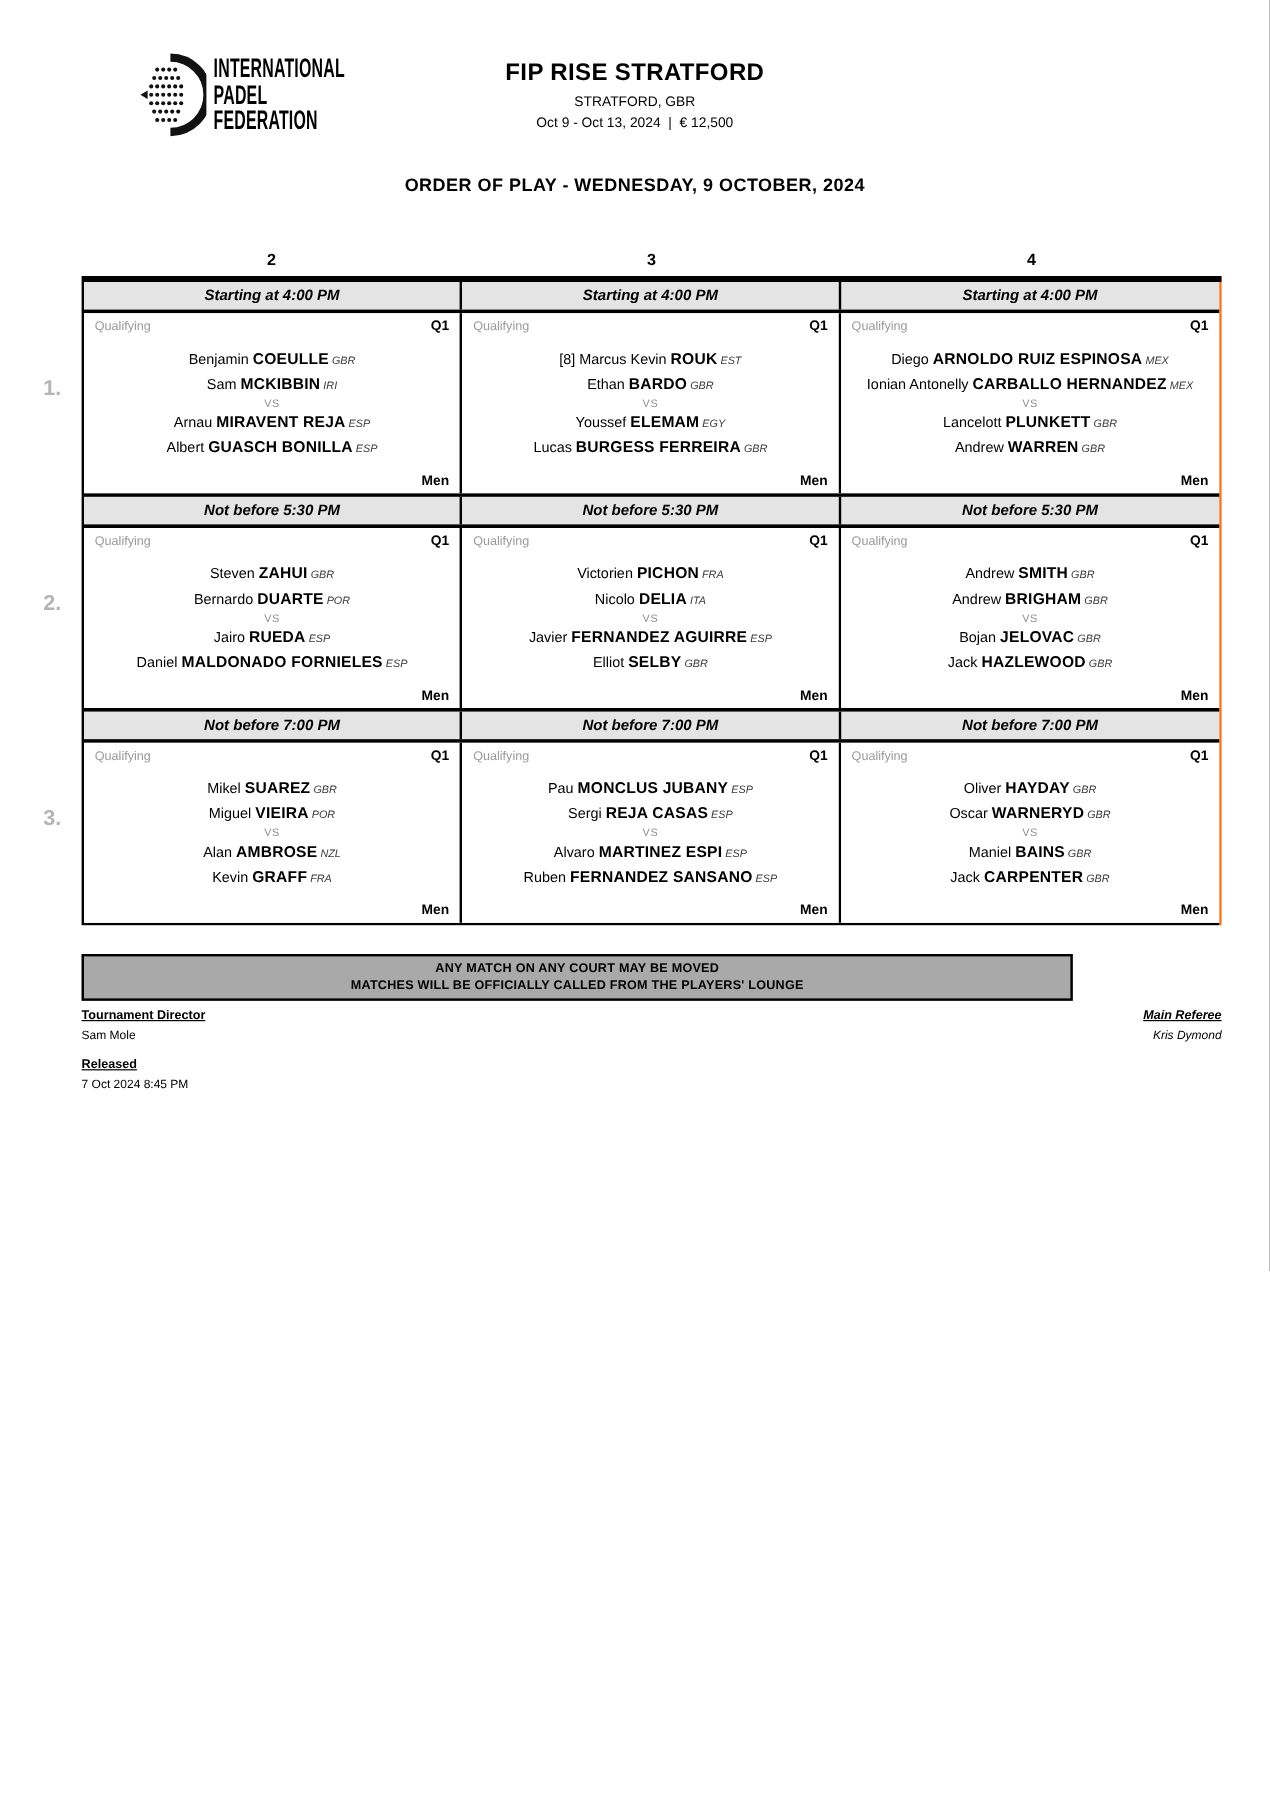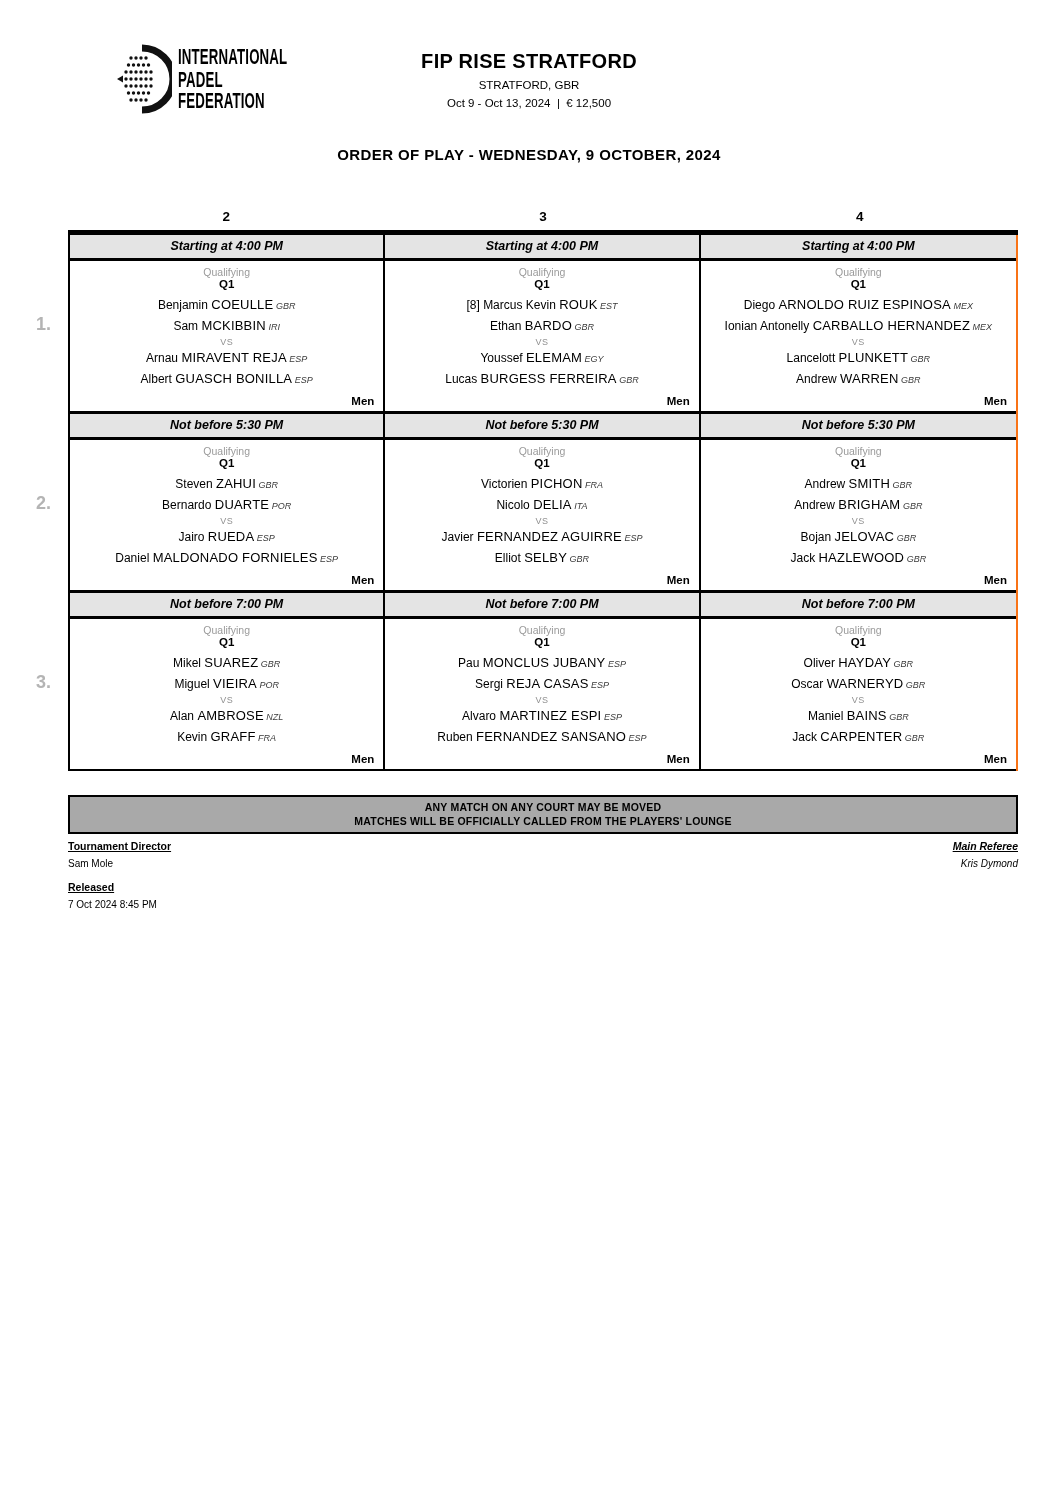--- a/index.html
+++ b/index.html
@@ -28,33 +28,33 @@
   .time-cell{height:23px;line-height:23px;text-align:center;font-weight:bold;font-style:italic;
     font-size:12.5px;border-right:2px solid #000;}
   .time-cell:last-child{border-right:none;}
   .match-row{display:grid;grid-template-columns:repeat(3,1fr);border-bottom:3px solid #000;position:relative;}
   .match-row:last-child{border-bottom-width:2px;}
   .row-num{position:absolute;left:-34px;top:42%;transform:translateY(-50%);
     color:#b4b4b4;font-weight:bold;font-size:18px;}
   .match-cell{height:150px;box-sizing:border-box;display:flex;flex-direction:column;
     border-right:2px solid #000;padding:5px 9px 4px 9px;background:#fff;}
   .match-cell:last-child{border-right:none;}
-  .match-top{display:flex;justify-content:space-between;align-items:center;flex-direction:column;}
+  .match-top{display:flex;justify-content:space-between;align-items:flex-start;}
   .cat{color:#9a9a9a;font-size:10.5px;}
   .round{font-weight:bold;font-size:11.5px;}
   .players{flex:1;display:flex;flex-direction:column;justify-content:center;align-items:center;
     text-align:center;}
   .player-line{font-size:12px;line-height:20px;white-space:nowrap;}
   .pseed{font-size:12px;}
-  .plast{font-weight:normal;font-size:13px;letter-spacing:.2px;}
+  .plast{font-weight:bold;font-size:13px;letter-spacing:.2px;}
   .pcountry{font-size:9px;color:#3a3a3a;font-style:italic;}
   .vs{font-size:9px;color:#909090;line-height:11px;text-transform:uppercase;letter-spacing:.5px;}
   .match-bottom{text-align:right;font-weight:bold;font-size:11.5px;}
   
-  .notice{position:absolute;left:68px;top:795px;width:950px;box-sizing:border-box;
+  .notice{position:absolute;left:68px;top:795px;width:826px;box-sizing:border-box;
     background:#a9a9a9;border:2px solid #000;text-align:center;padding:3px 0 4px 0;}
   .notice div{font-weight:bold;font-size:10.5px;line-height:14px;letter-spacing:.2px;}
   
   .footer{position:absolute;left:68px;top:840px;width:950px;font-size:10.5px;}
   .footer-row{display:flex;justify-content:space-between;}
   .f-label{font-weight:bold;text-decoration:underline;font-size:10.5px;}
   .f-value{font-size:10px;margin-top:6px;}
   .f-right{text-align:right;font-style:italic;}
   .released{margin-top:12px;}
 </style>

